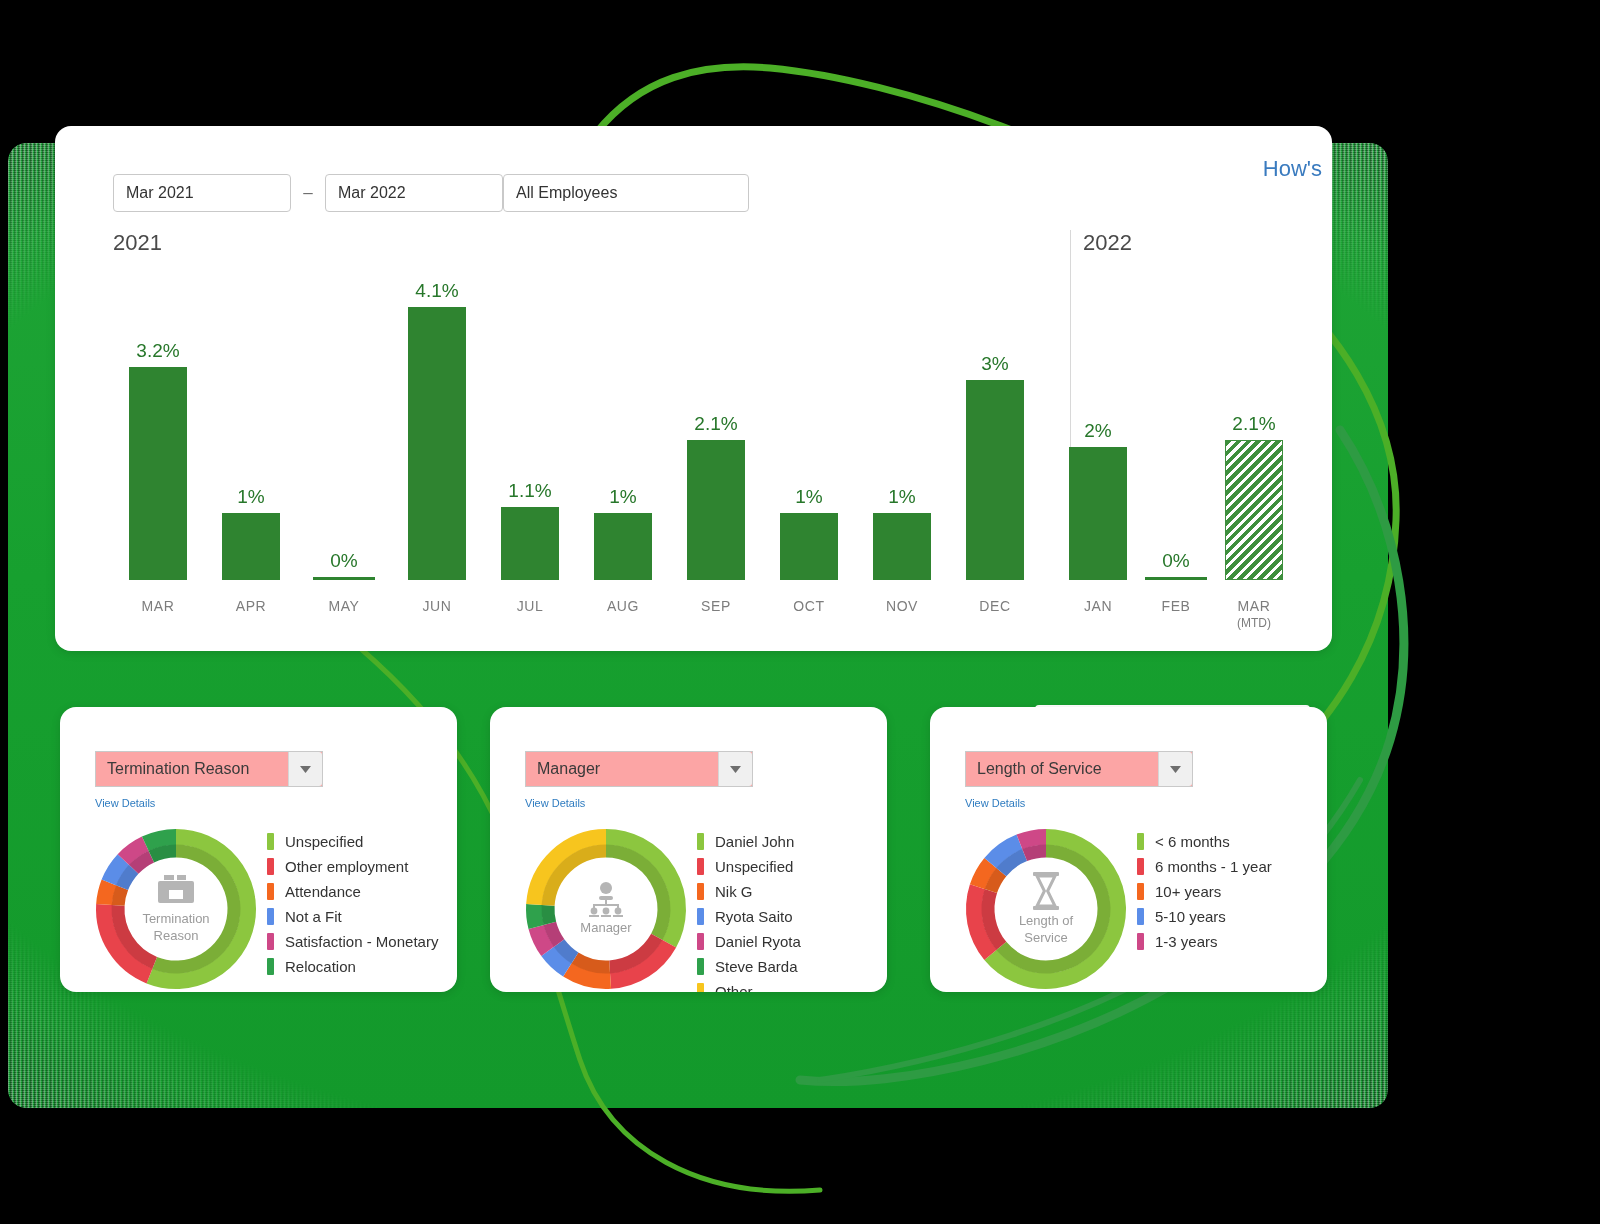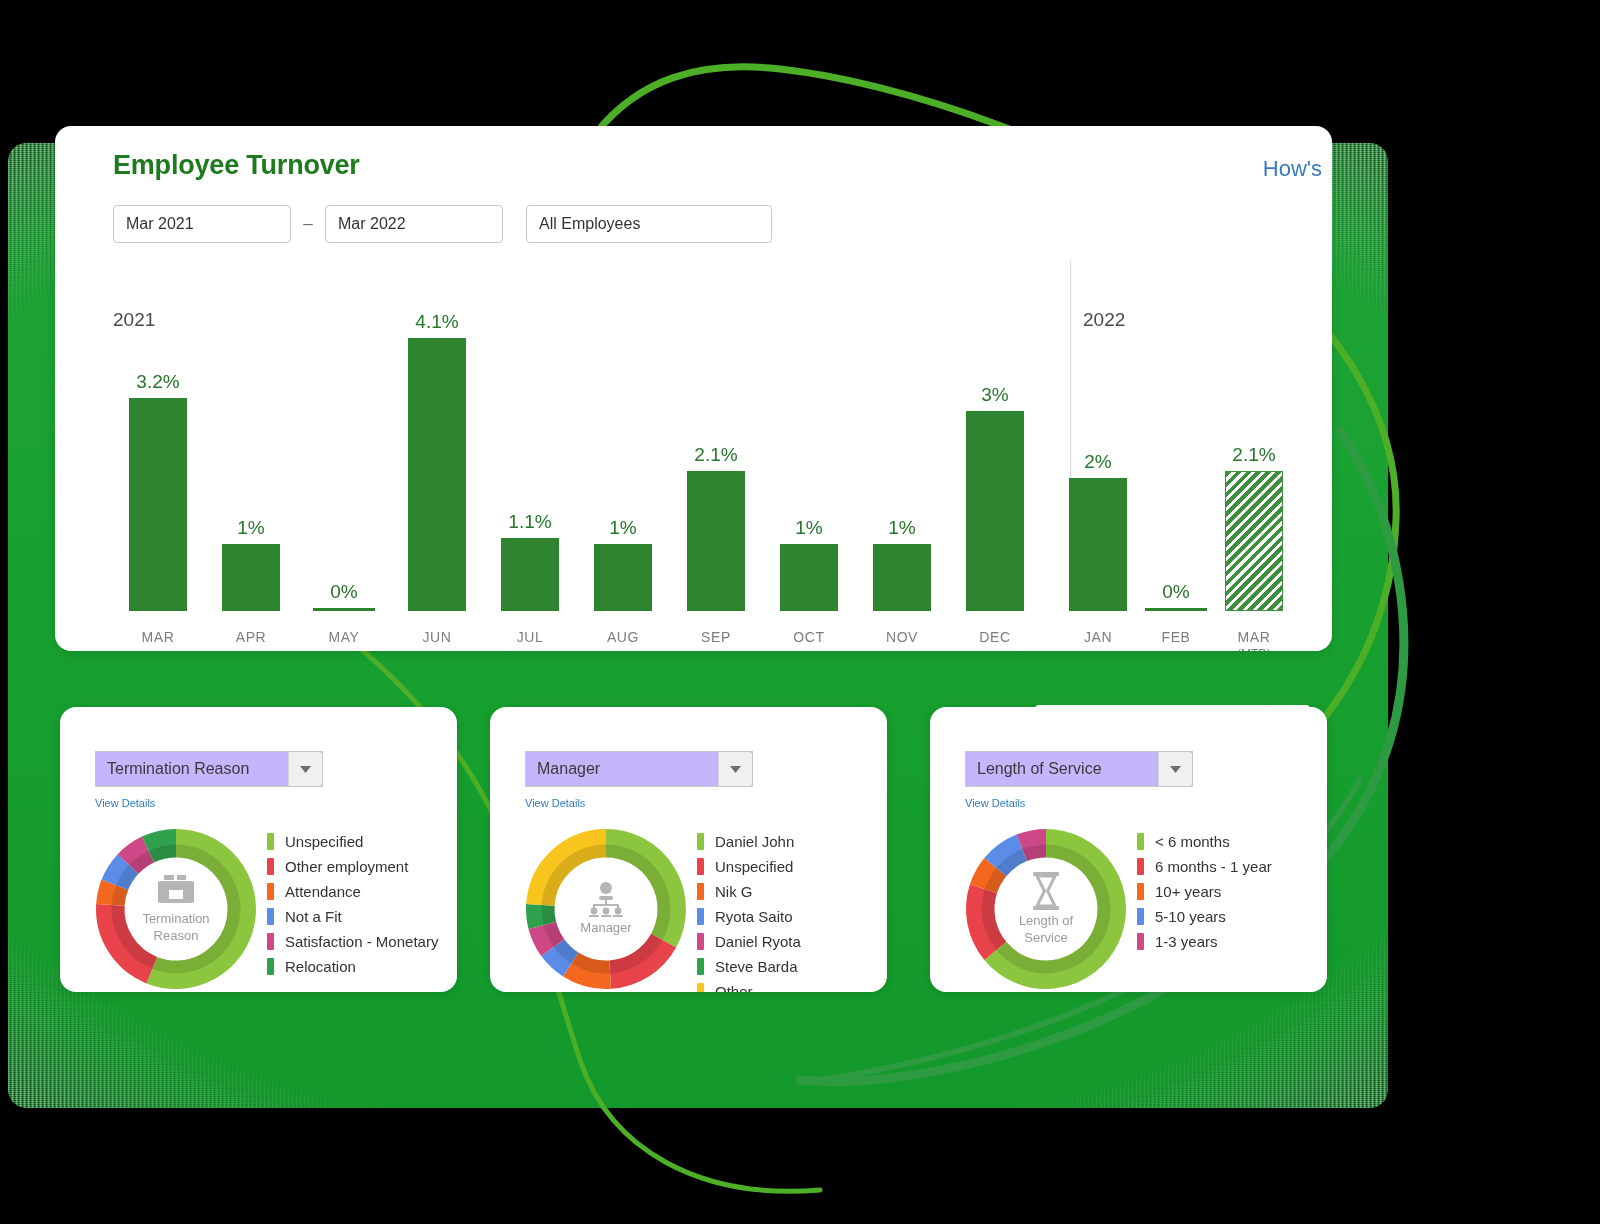--- a/index.html
+++ b/index.html
@@ -61,25 +61,25 @@
   
   .filters { display: flex; align-items: center; padding: 24px 0 0 58px; gap: 0; }
   .field {
     height: 38px; border: 1px solid #c9c9c9; border-radius: 4px; background: #fff;
     display: flex; align-items: center; padding: 0 12px;
     font-size: 16px; color: #333;
   }
   .f1 { width: 178px; }
   .dash { width: 34px; text-align: center; color: #6b6b6b; font-size: 17px; }
   .f2 { width: 178px; }
-  .f3 { width: 246px; margin-left: 23px; }
+  .f3 { width: 246px; margin-left: 0; }
 
   
   .chart-wrap { position: relative; margin: 18px 0 0 58px; width: 1200px; height: 370px; }
-  .yr-label { position: absolute; font-size: 19px; color: #4a4a4a; top: 0; margin-top: 48px; }
+  .yr-label { position: absolute; font-size: 22px; color: #4a4a4a; top: 0; }
   #yr-2021 { left: 0; }
   #yr-2022 { left: 970px; }
   .divider { position: absolute; left: 957px; top: 0; width: 1px; height: 345px; background: #d8d8d8; }
 
   .bars { position: absolute; left: 0; top: 30px; height: 320px; width: 1200px; }
   .bar-col {
     position: absolute; bottom: 0; width: 94px;
     display: flex; flex-direction: column; align-items: center; justify-content: flex-end;
     height: 320px;
   }
@@ -111,21 +111,21 @@
 
   
   .donut-card { top: 707px; width: 397px; height: 285px; overflow: hidden; }
   #donut-card-1 { left: 60px; }
   #donut-card-2 { left: 490px; }
   #donut-card-3 { left: 930px; }
 
   .select {
     position: absolute; left: 35px; top: 44px;
     height: 36px; width: 228px;
-    border: 1px solid #c9c9c9; border-radius: 0; background: #c4b5fd;
+    border: 1px solid #c9c9c9; border-radius: 0; background: #fca5a5;
     display: flex; align-items: center;
   }
   .select .sel-label { flex: 1; padding-left: 11px; font-size: 16px; color: #3a3a3a; }
   .select .caret {
     width: 34px; height: 100%; background: #f0f0f0; border-left: 1px solid #d6d6d6;
     border-radius: 0 3px 3px 0; display: flex; align-items: center; justify-content: center;
   }
   .caret svg { display:block; }
   .view-details {
     position: absolute; left: 35px; top: 90px;
@@ -159,21 +159,20 @@
   </svg>
 
   <div id="ghost-card">
     <div class="gshade"></div>
     <div id="ghost-text">(MTD)</div>
   </div>
 
   <div class="card" id="main-card">
 
     <div class="card-header">
-      <div id="page-title">Employee Turnover</div>
       <div id="hows-link">How's</div>
     </div>
 
     <div class="filters">
       <div class="field f1">Mar 2021</div>
       <div class="dash">–</div>
       <div class="field f2">Mar 2022</div>
       <div class="field f3">All Employees</div>
     </div>
 

